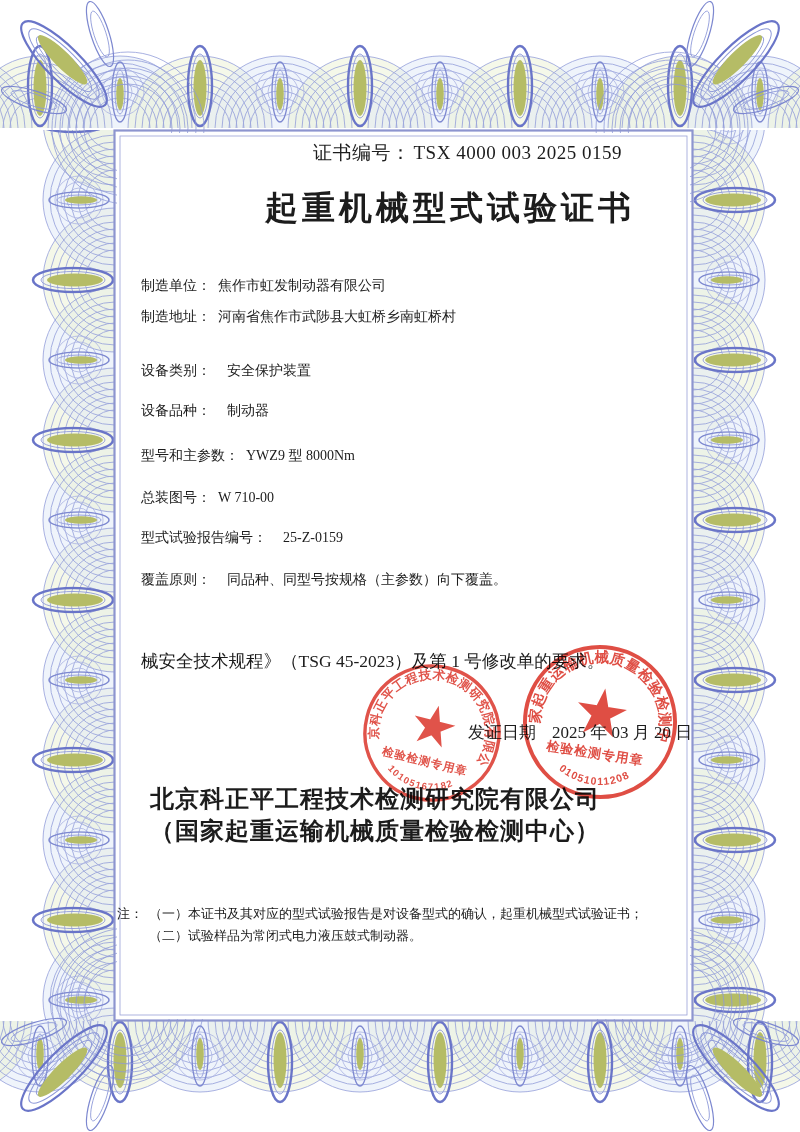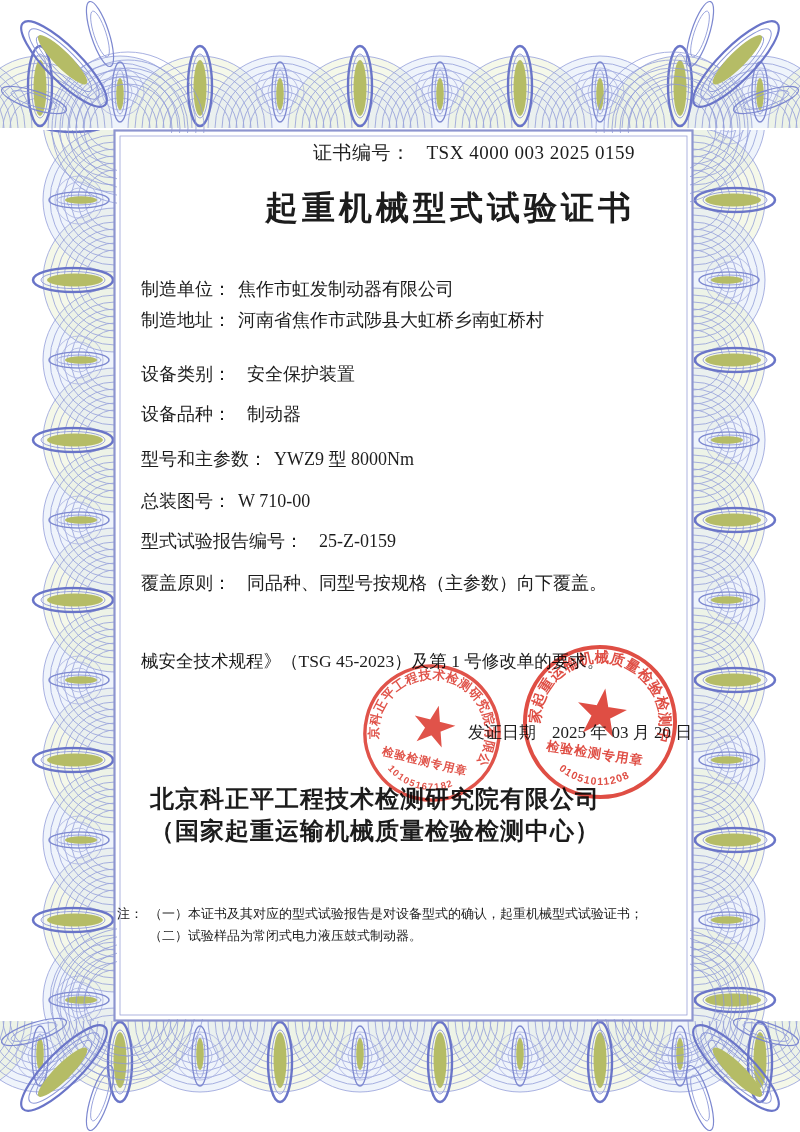--- a/index.html
+++ b/index.html
@@ -12,27 +12,27 @@
     color:#1c1c1c;
   }
   .border-svg,.seal-svg{position:absolute;left:0;top:0;}
   .border-svg{z-index:0;}
   .content{position:absolute;left:0;top:0;width:800px;height:1132px;z-index:1;}
   .seal-svg{z-index:2;pointer-events:none;mix-blend-mode:multiply;}
   .cert-no{
     position:absolute;left:313px;top:140px;
     font-size:19px;letter-spacing:.5px;white-space:nowrap;
   }
-  .cert-no .num{margin-left:16px;}
+  .cert-no .num{margin-left:3px;}
   .title{
     position:absolute;left:114px;top:186px;width:672px;margin:0;
     text-align:center;font-size:33px;font-weight:700;letter-spacing:4px;
     white-space:nowrap;
   }
-  .row{position:absolute;left:141px;font-size:18px;white-space:nowrap;}
+  .row{position:absolute;left:141px;font-size:14px;white-space:nowrap;}
   .row .val{margin-left:7px;}
   .row.wide .val{margin-left:16px;}
   .r1{top:277px}.r2{top:308px}.r3{top:362px}.r4{top:402px}
   .r5{top:447px}.r6{top:489px}.r7{top:529px}.r8{top:571px}
   .stmt{position:absolute;left:141px;width:566px;font-size:17.5px;line-height:32px;white-space:nowrap;}
   .stmt.l1{top:612px;padding-left:35px;}
   .stmt.l2{top:645px;}
   .date-line{position:absolute;left:468px;top:721px;font-size:17px;white-space:nowrap;}
   .date-line .dval{margin-left:16px;}
   .issuer{position:absolute;left:114px;width:522px;text-align:center;

